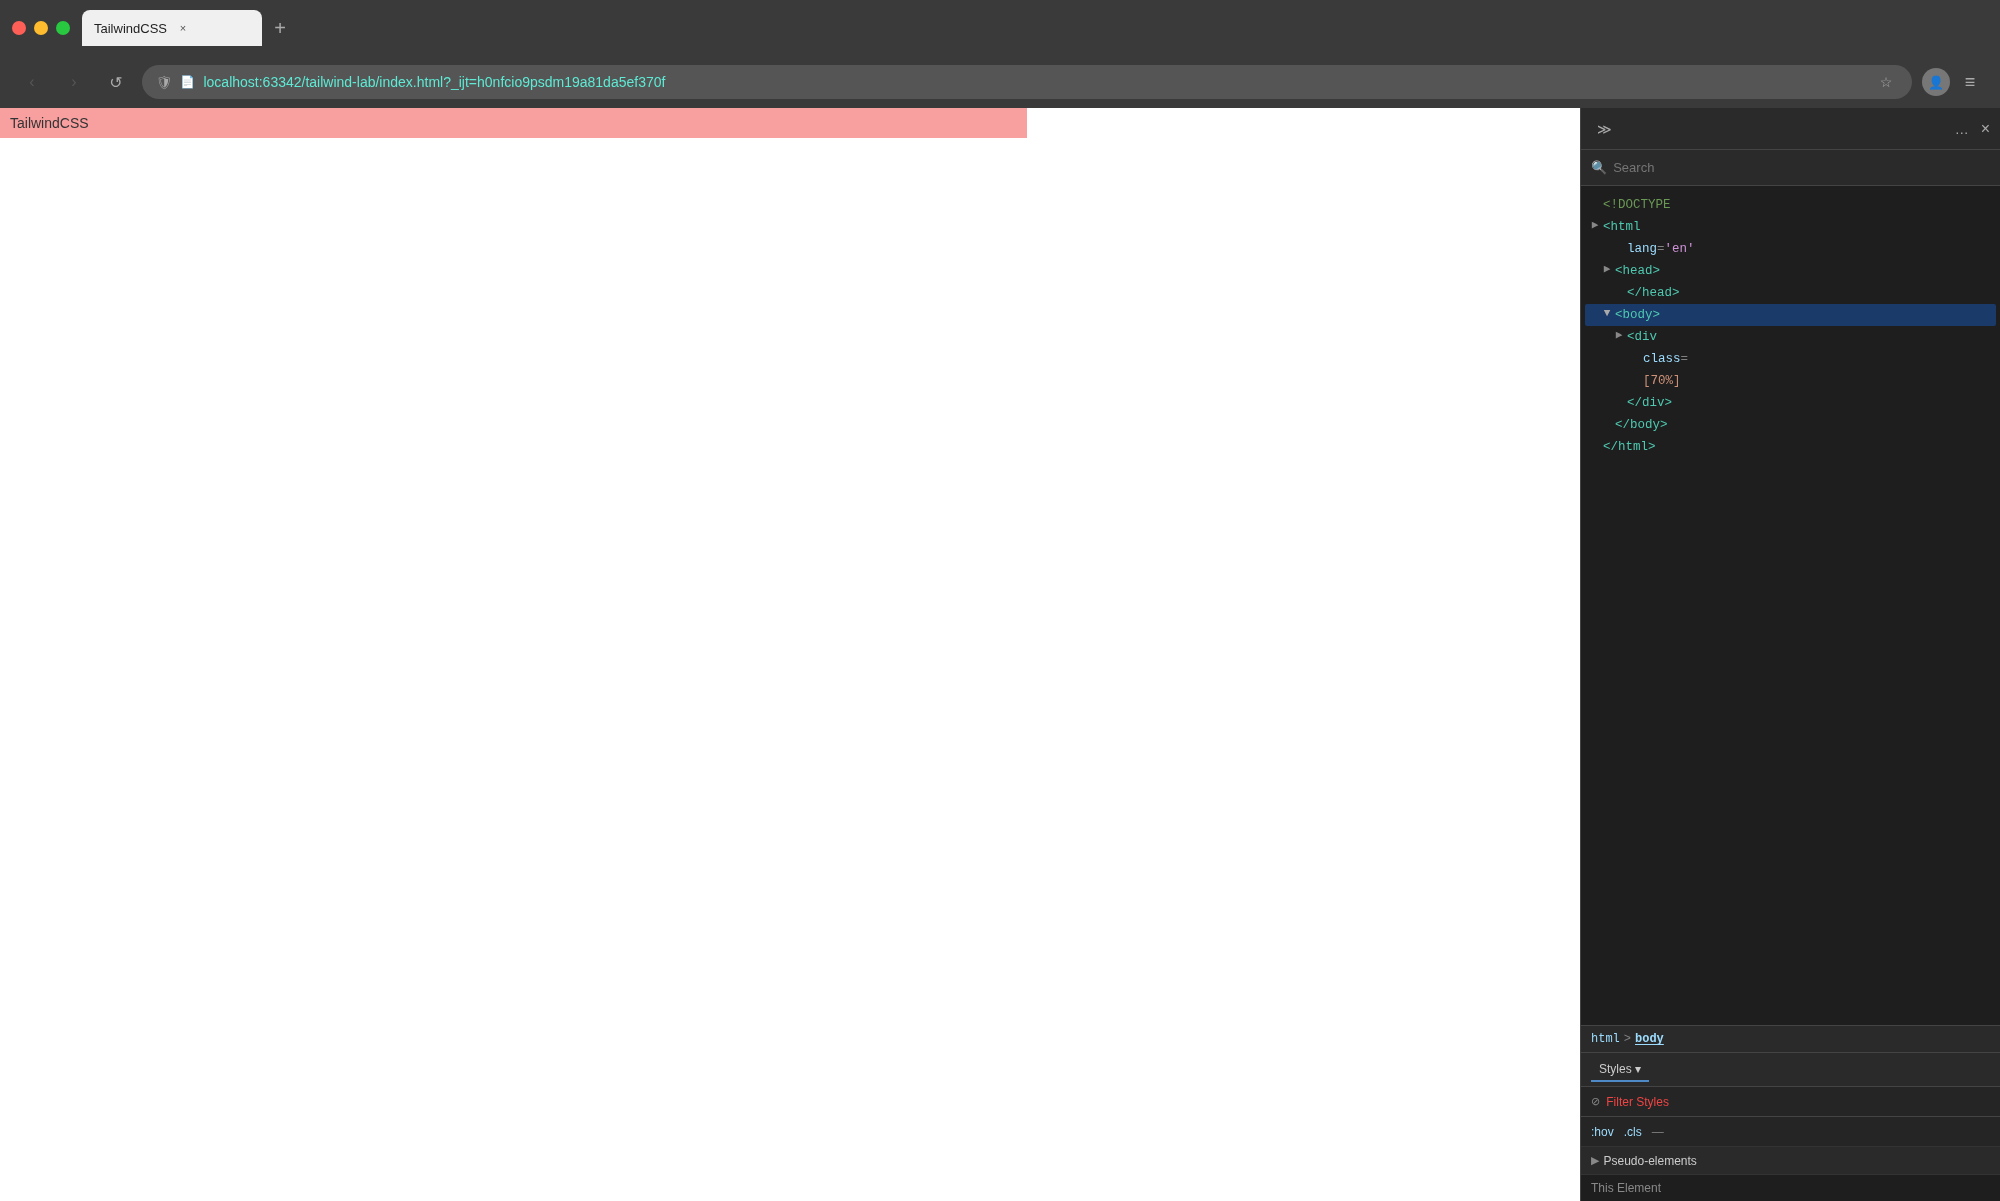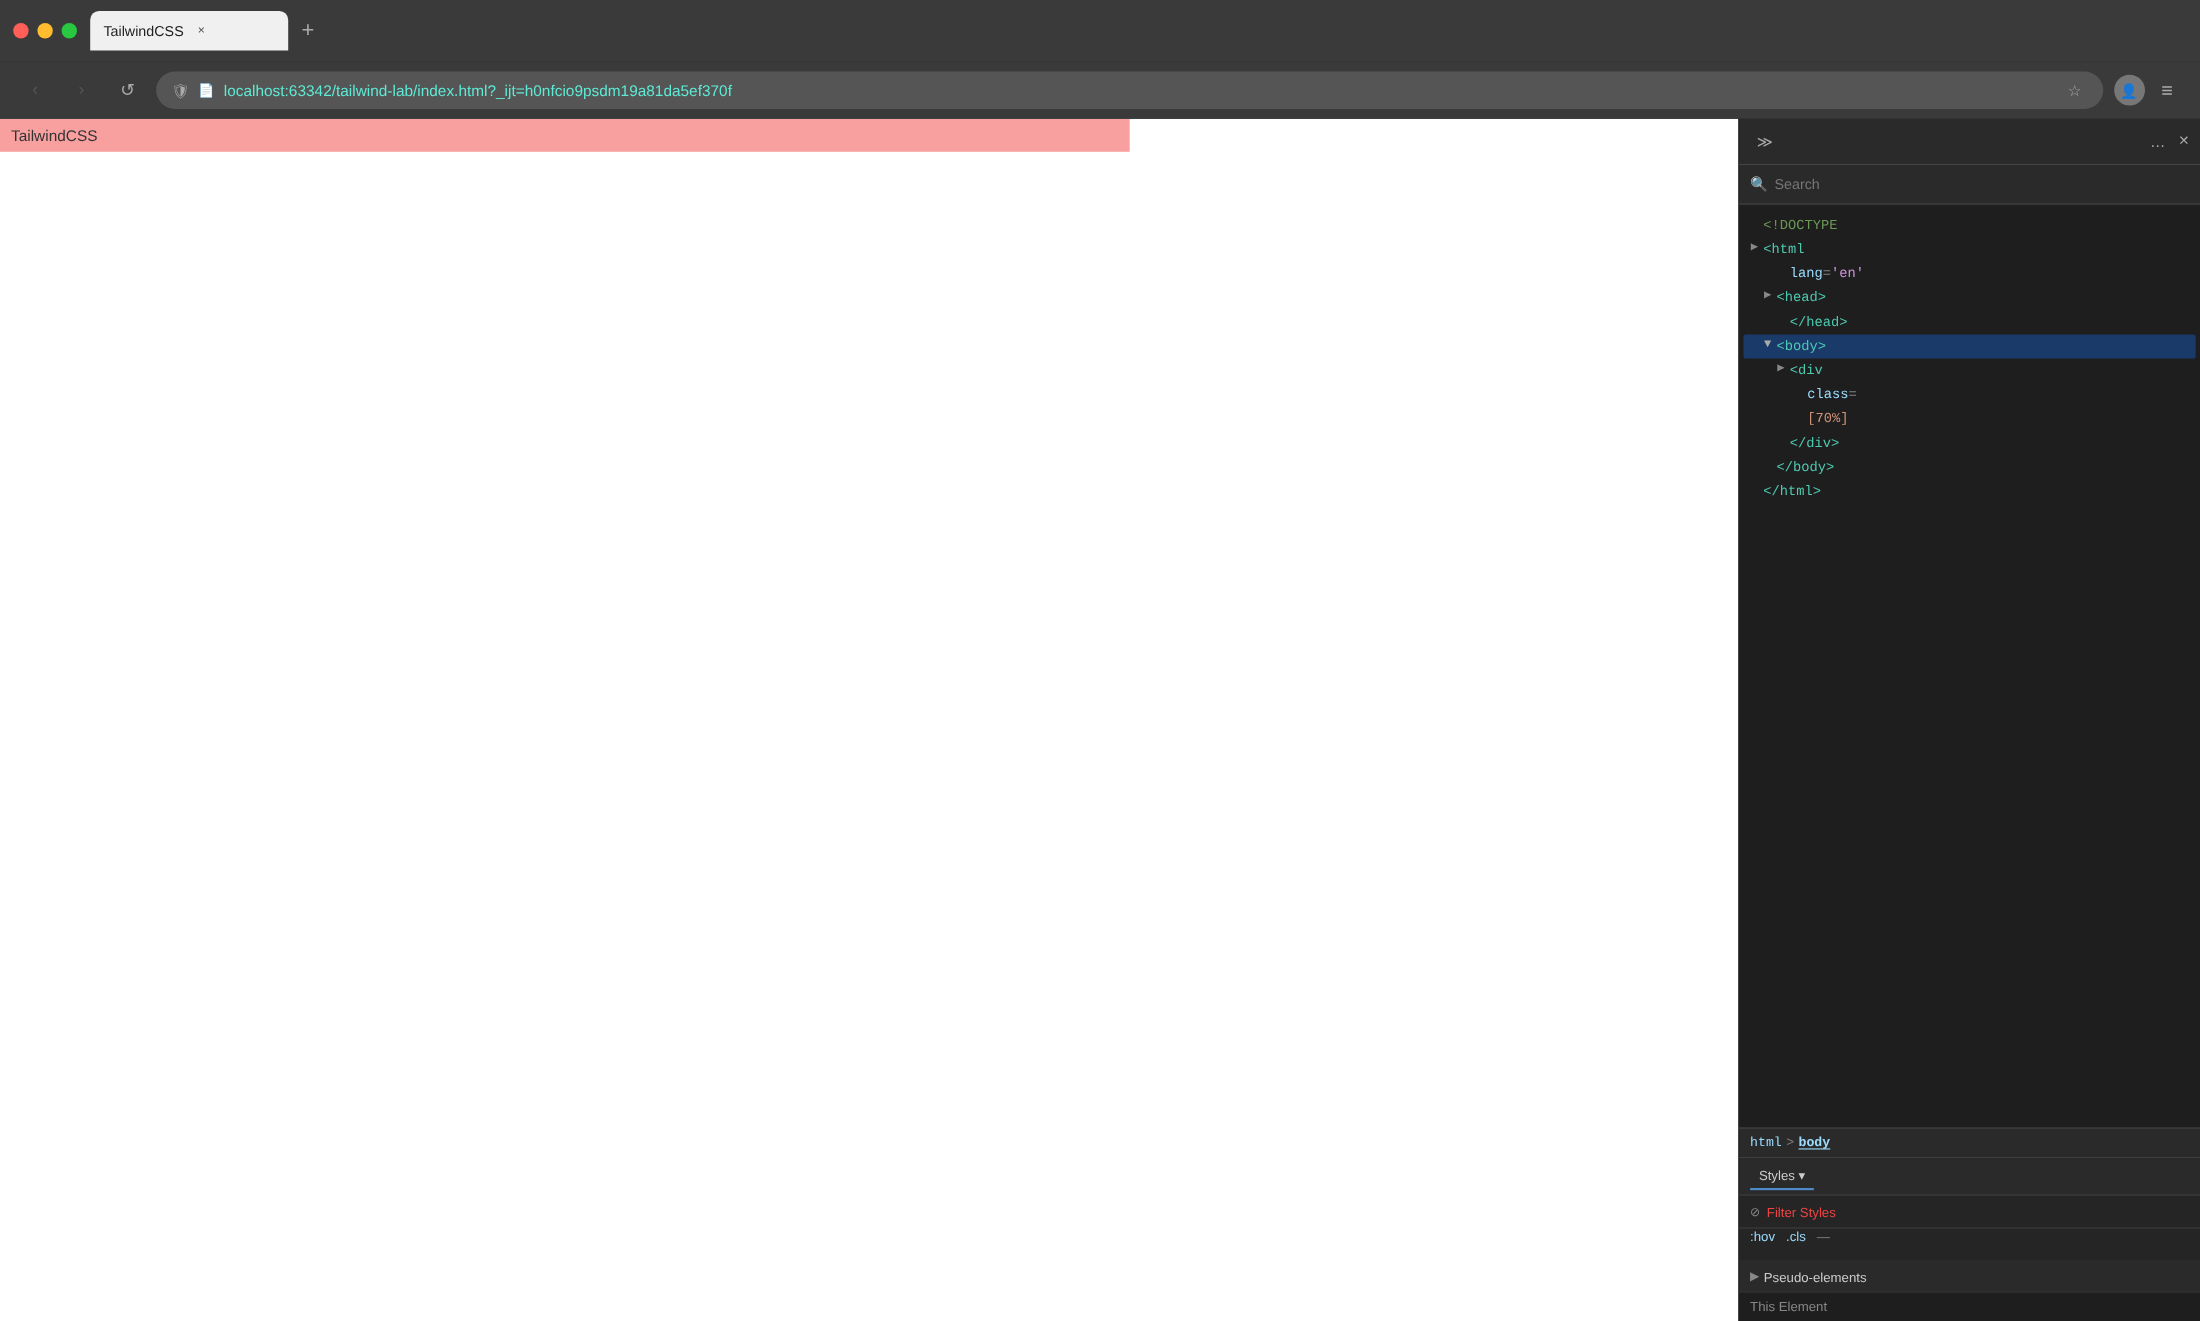--- a/index.html
+++ b/index.html
@@ -75,21 +75,21 @@
     .breadcrumb-sep { color: #808080; }
     .breadcrumb-current { color: #9cdcfe; font-weight: bold; text-decoration: underline; text-underline-offset: 2px; }
 
     .devtools-styles-toolbar { height: 34px; background: #2a2a2a; border-bottom: 1px solid #444; display: flex; align-items: center; padding: 0 10px; gap: 6px; }
     .styles-tab { font-size: 12px; color: #ccc; padding: 4px 8px; cursor: pointer; border-bottom: 2px solid #4e8ac8; }
 
     .devtools-filter { height: 30px; background: #252525; border-bottom: 1px solid #444; display: flex; align-items: center; padding: 0 10px; gap: 6px; }
     .filter-icon { color: #888; font-size: 11px; }
     .filter-text { font-size: 12px; color: #ef4444; }
 
-    .devtools-pseudo { height: 30px; background: #252525; border-bottom: 1px solid #333; display: flex; align-items: flex-start; padding: 0 10px; gap: 10px; }
+    .devtools-pseudo { height: 30px; background: #252525; border-bottom: 1px solid #333; display: flex; align-items: center; padding: 0 10px; gap: 10px; }
     .pseudo-item { font-size: 12px; color: #9cdcfe; cursor: pointer; }
     .pseudo-dash { color: #808080; font-size: 12px; }
 
     .devtools-section-header { height: 28px; background: #2a2a2a; border-bottom: 1px solid #333; display: flex; align-items: center; padding: 0 10px; gap: 4px; }
     .section-arrow { color: #888; font-size: 11px; cursor: pointer; }
     .section-label { font-size: 12px; color: #ccc; }
 
     .devtools-this-element { padding: 6px 10px; font-size: 12px; color: #888; }
   </style>
 </head>

